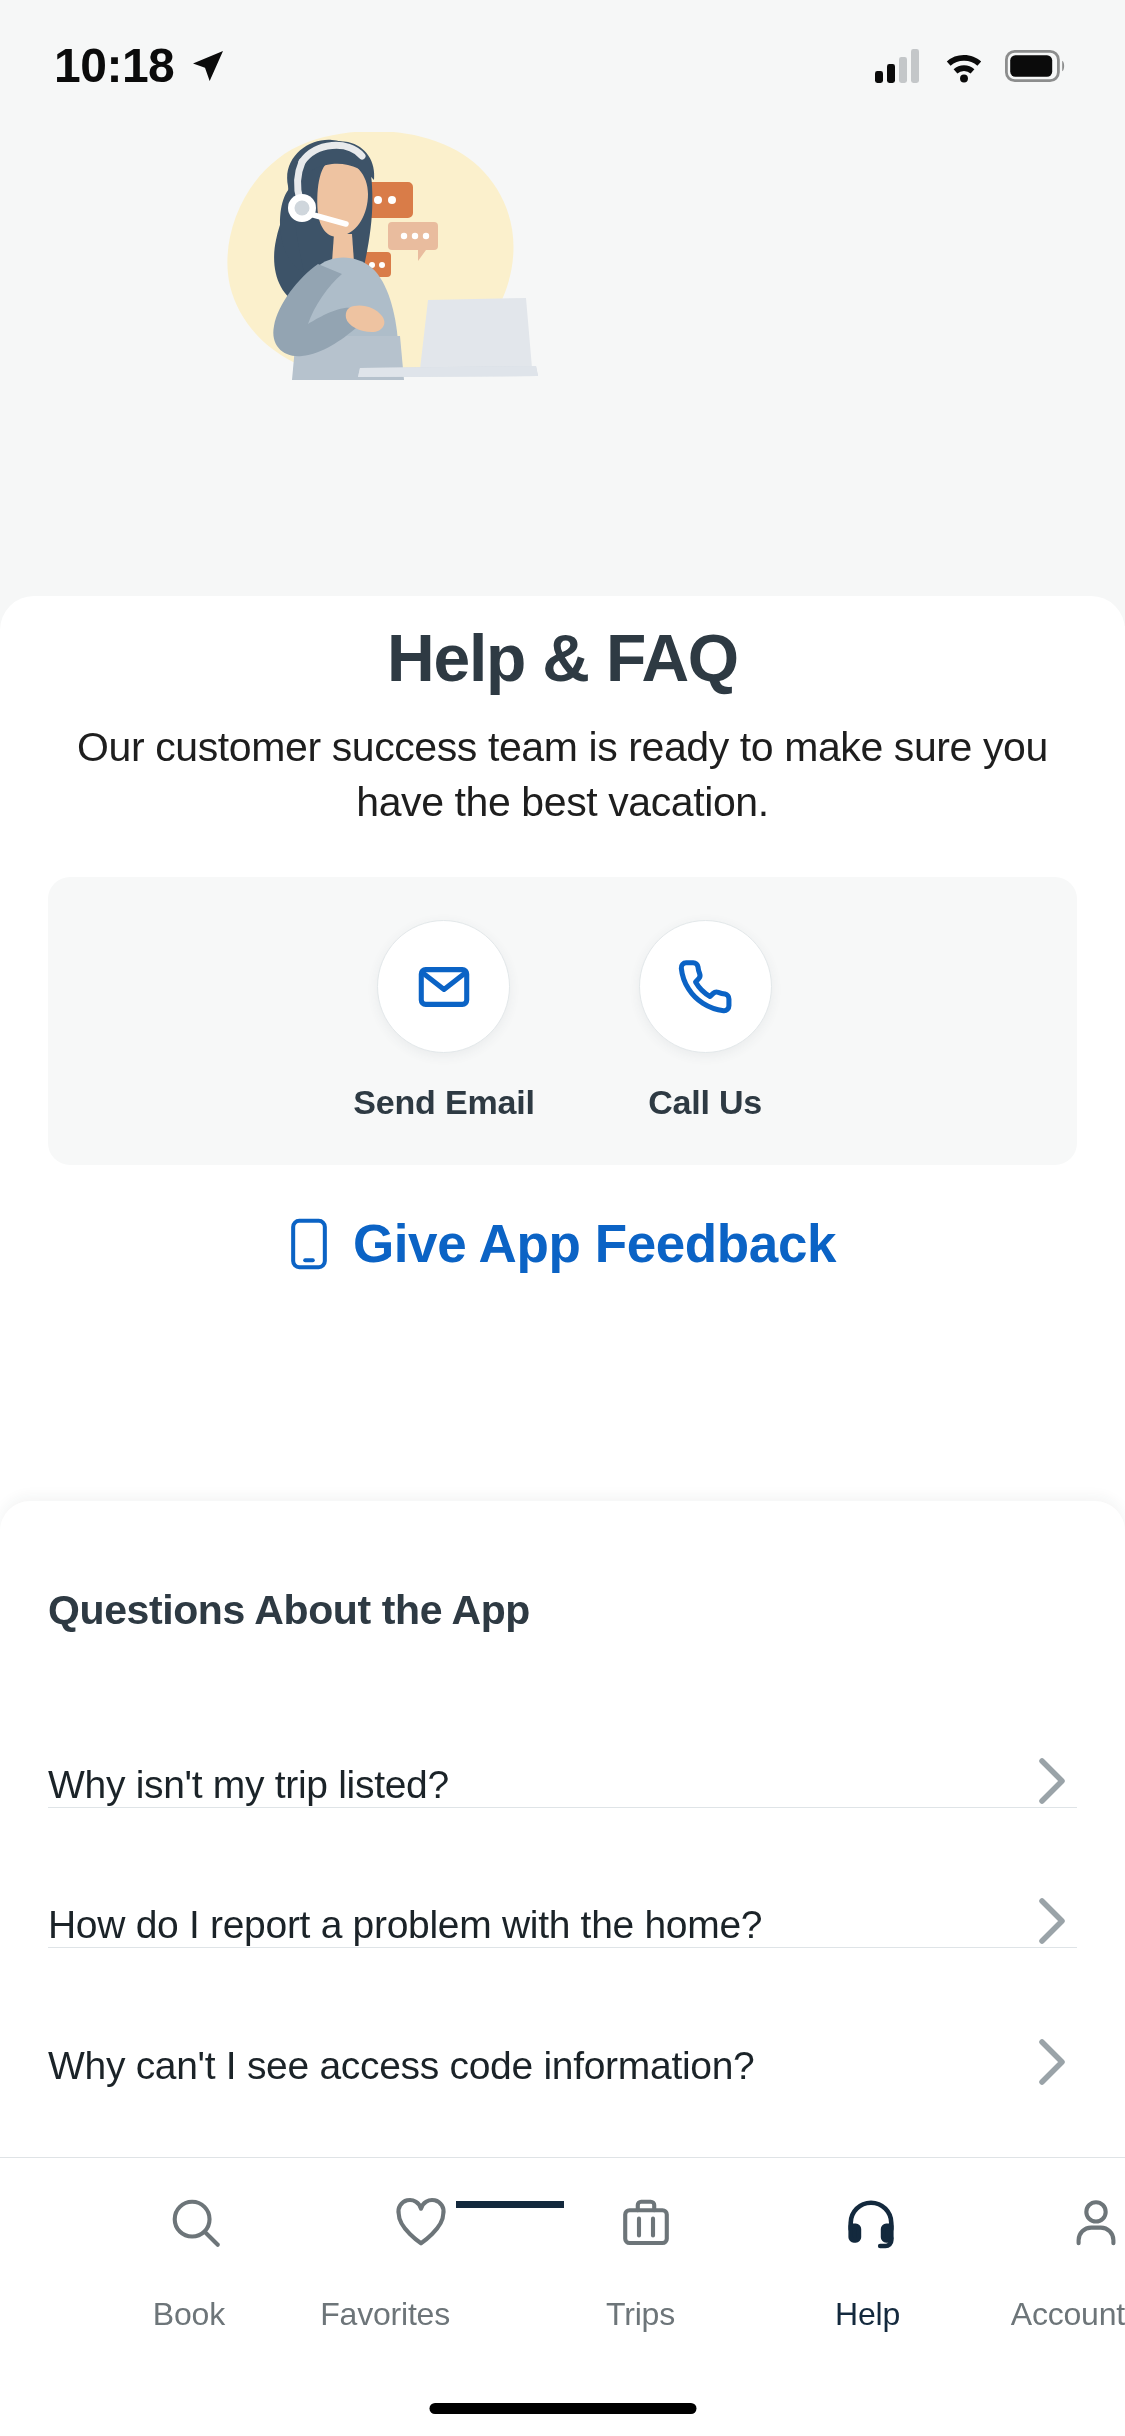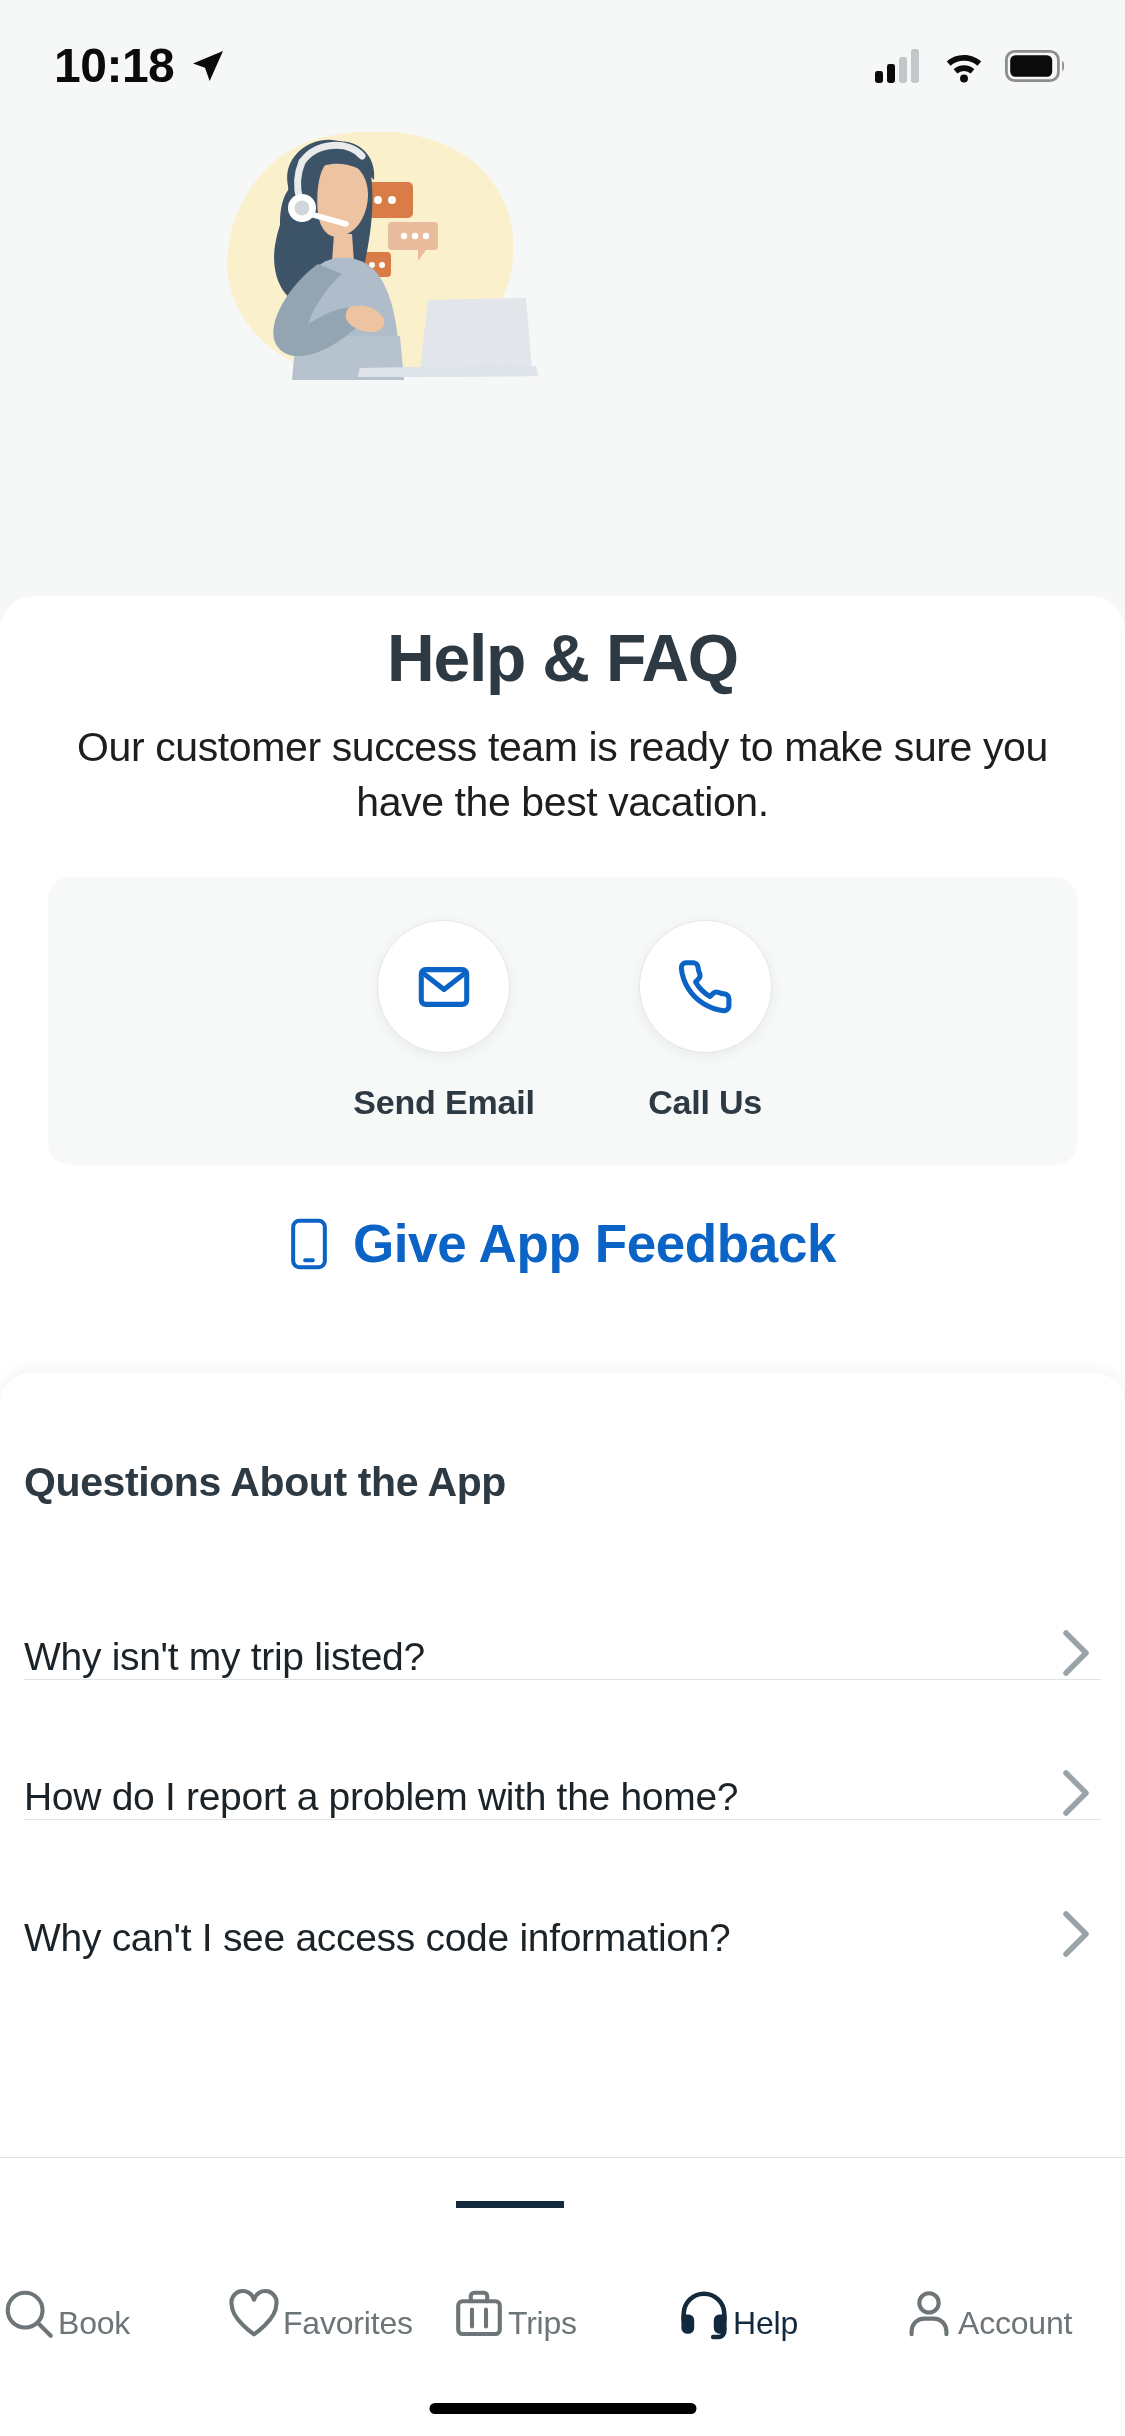--- a/index.html
+++ b/index.html
@@ -86,26 +86,26 @@
     margin-top:48px;
     display:flex; align-items:center; justify-content:center; gap:24px;
   }
   .feedback-text{
     font-size:53px; font-weight:600; color:#0b63c5;
     letter-spacing:-0.4px;
   }
 
   
   .card-faq{
-    position:absolute; top:1373px; left:0; width:1125px; height:920px;
+    position:absolute; top:1501px; left:0; width:1125px; height:920px;
     background:#ffffff;
     border-radius:30px 30px 0 0;
     box-shadow:0 -4px 14px rgba(40,50,60,.055);
     z-index:12;
-    padding:0 24px;
+    padding:0 48px;
     overflow:hidden;
   }
   .faq-head{
     margin-top:86px;
     font-size:41px; font-weight:700; color:#2e3a43;
     letter-spacing:-0.4px;
   }
   .faq-list{ margin-top:34px; }
   .faq-row{
     height:140px;
@@ -122,22 +122,23 @@
   
   .tabbar{
     position:absolute; bottom:0; left:0; width:1125px; height:279px;
     background:#ffffff;
     border-top:1.5px solid #dfe3e6;
     z-index:50;
     display:flex;
   }
   .tab{
     flex:1;
-    display:flex; flex-direction:row; align-items:center;
+    display:flex; flex-direction:column; align-items:flex-end;
     padding-top:34px;
+    gap:24px;
   }
   .tab-ico{ height:62px; display:flex; align-items:center; justify-content:center; }
   .tab-label{
     margin-top:18px;
     font-size:32px; color:#6d7579; letter-spacing:-0.2px;
   }
   .tab.active .tab-label{ color:#13293d; }
 
   .home-ind{
     position:absolute; bottom:22px; left:50%; transform:translateX(-50%);

